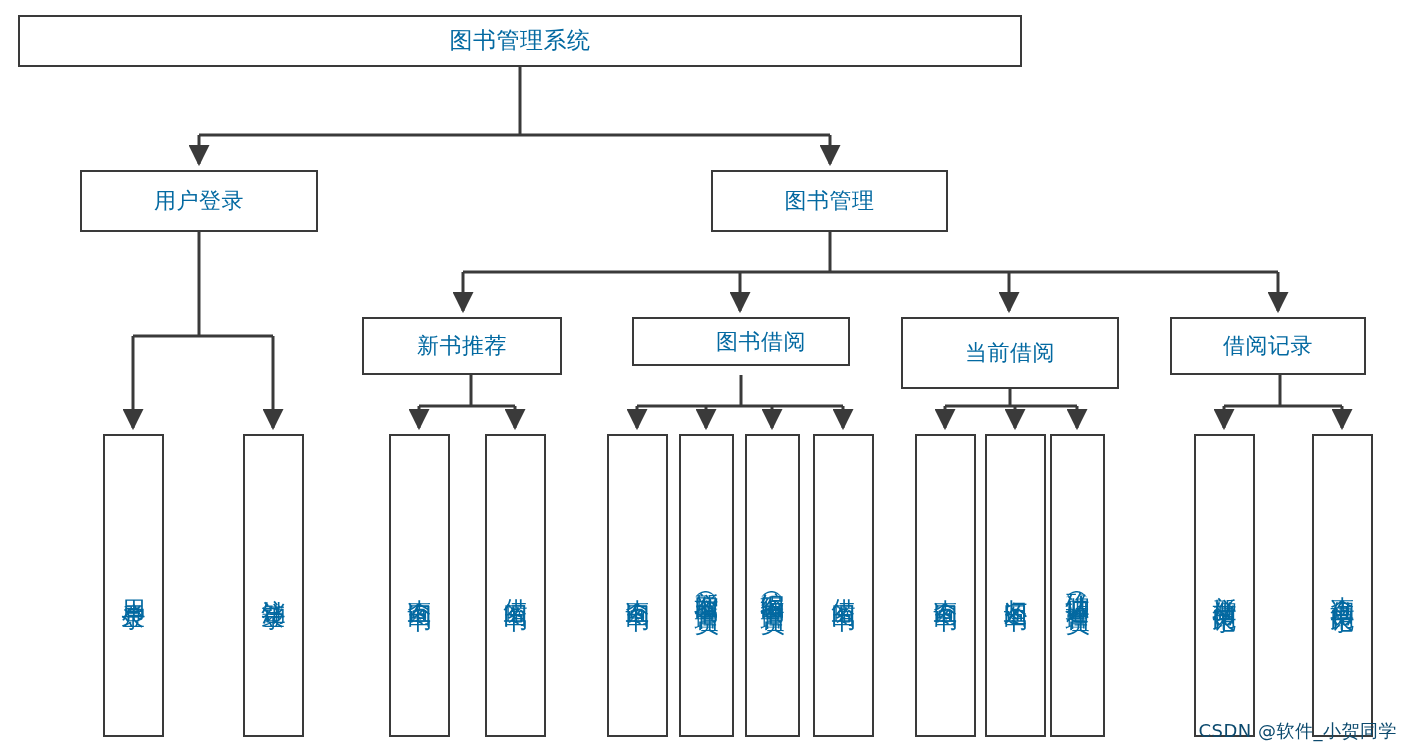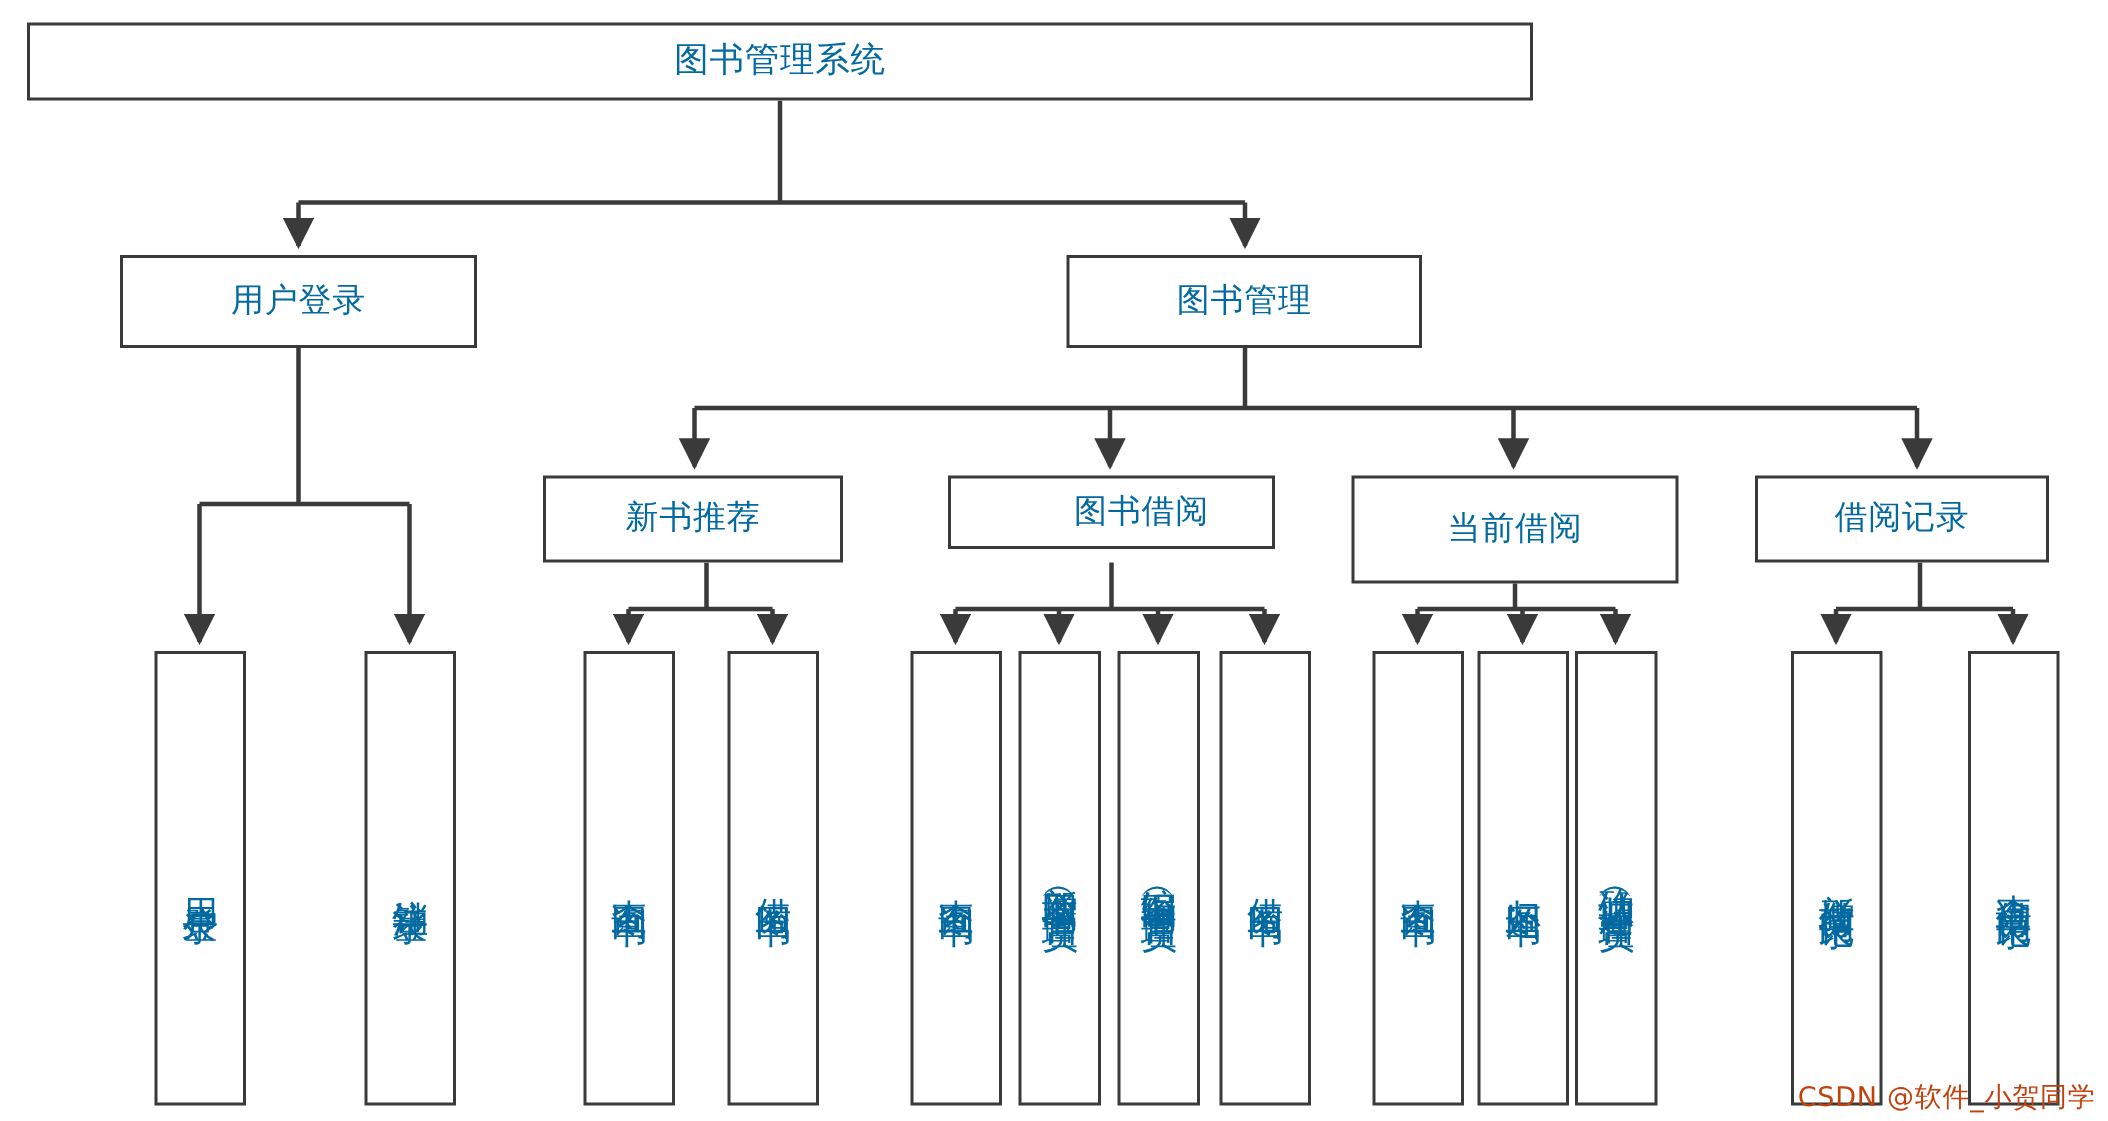--- a/index.html
+++ b/index.html
@@ -58,21 +58,21 @@
     line-height: 1.0;
   }
   .node.root .label {
     font-size: 23px;
   }
   #watermark {
     position: absolute;
     right: 8px;
     bottom: 4px;
     font-size: 18px;
-    color: #c2410c;
+    color: #0c4a6e;
     white-space: nowrap;
     z-index: 5;
     letter-spacing: 0.5px;
   }
 </style>
 </head>
 <body>
 
 <div id="diagram">
 

